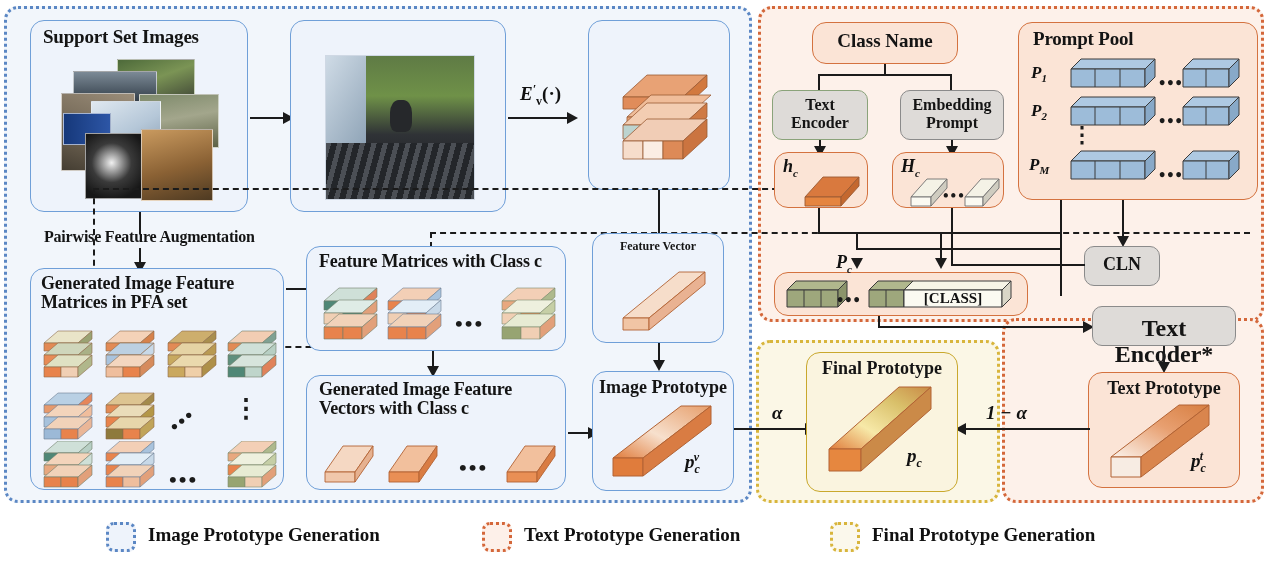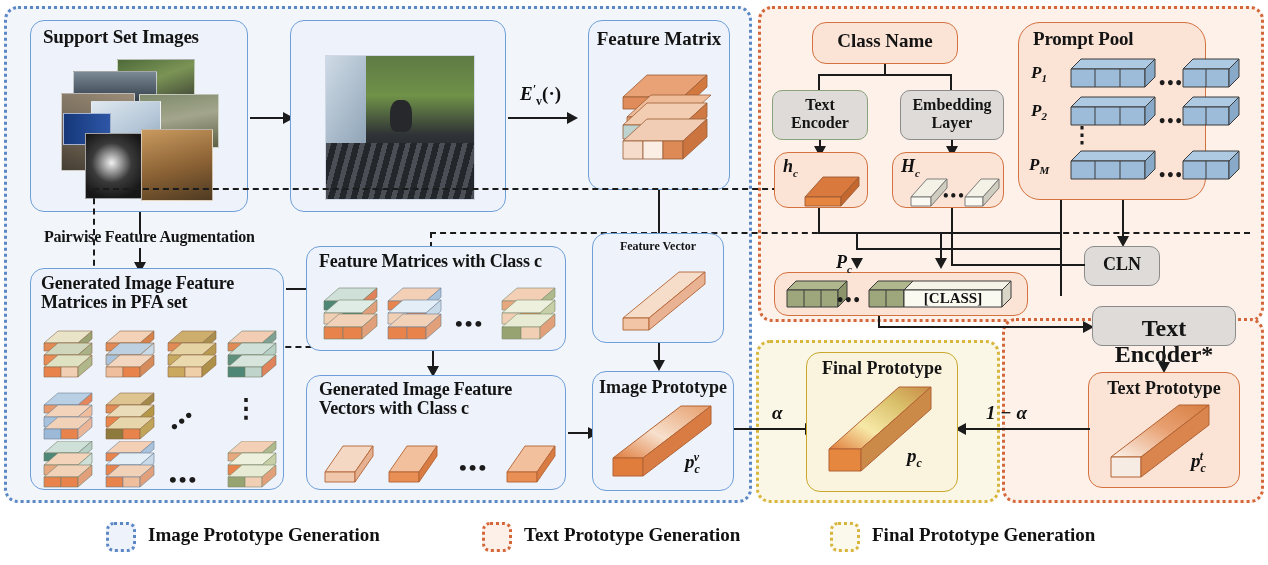--- a/index.html
+++ b/index.html
@@ -89,21 +89,20 @@
     </div>
   </div>
 
   <div class="lbl" style="left:520px;top:82px;font-size:19px;text-align:right;">
     <span style="font-style:italic;">E</span><span style="font-size:12px;vertical-align:super;">′</span><span style="font-size:12px;vertical-align:sub;font-style:normal;font-weight:bold;">v</span><span style="font-style:normal;">(·)</span>
   </div>
   <div class="ln hln" style="left:508px;top:117px;width:62px;"></div>
   <div class="arw r" style="left:567px;top:112px;"></div>
 
   <div class="card blue" style="left:588px;top:20px;width:142px;height:170px;">
-    <div class="ctitle" style="top:8px;font-size:19px;">Feature Matrix</div>
     <div class="cube" style="left:24px;top:42px;width:100px;height:104px;">
       
       <svg width="100" height="104" viewBox="0 0 100 104">
         <g stroke="#9a5a33" stroke-width="0.8">
 
           <polygon points="10,34 34,12 94,12 70,34" fill="#e8a275"></polygon>
           <polygon points="10,34 70,34 70,46 10,46" fill="#e08c5a"></polygon>
           <polygon points="70,34 94,12 94,24 70,46" fill="#d2793f"></polygon>
           <polygon points="14,54 38,32 98,32 74,54" fill="#f0bd9a"></polygon>
           <polygon points="14,54 74,54 74,64 14,64" fill="#e8a275"></polygon>
@@ -440,21 +439,21 @@
   <div class="card graygreen" style="left:772px;top:90px;width:96px;height:50px;">
     <div class="ctitle" style="top:5px;font-size:16px;">
       <span>Text</span><br>
       <span>Encoder</span>
     </div>
   </div>
 
   <div class="card gray" style="left:900px;top:90px;width:104px;height:50px;padding-left:14px;">
     <div class="ctitle" style="top:5px;font-size:16px;">
       <span>Embedding</span><br>
-      <span>Layer</span>
+      <span>Prompt</span>
     </div>
   </div>
   <div class="ln vln" style="left:819px;top:140px;height:10px;"></div>
   <div class="arw d" style="left:814px;top:146px;"></div>
   <div class="ln vln" style="left:951px;top:140px;height:10px;"></div>
   <div class="arw d" style="left:946px;top:146px;"></div>
 
   <div class="card orange" style="left:774px;top:152px;width:94px;height:56px;">
     <div class="lbl" style="left:8px;top:3px;font-size:18px;">
       <span>h</span><span style="font-size:11px;vertical-align:sub;">c</span>
@@ -478,21 +477,21 @@
           <polygon points="4,24 24,24 24,33 4,33" fill="#fbfaf2"></polygon>
           <polygon points="24,24 40,6 40,15 24,33" fill="#cfccc0"></polygon>
         <polygon points="58,24 74,6 92,6 76,24" fill="#f4f2e6"></polygon>
           <polygon points="58,24 76,24 76,33 58,33" fill="#fbfaf2"></polygon>
           <polygon points="76,24 92,6 92,15 76,33" fill="#cfccc0"></polygon>
       </g>
     </svg>
     <div class="dots" style="left:50px;top:34px;font-size:16px;">•••</div>
   </div>
 
-  <div class="card orange" style="left:1018px;top:22px;width:188px;height:178px;border-radius:22px;">
+  <div class="card orange" style="left:1018px;top:22px;width:240px;height:178px;">
     <div class="title" style="left:14px;top:6px;font-size:19px;">Prompt Pool</div>
 
     <div class="lbl" style="left:12px;top:40px;font-size:17px;"><span style="font-style:italic;">P</span><span style="font-size:11px;vertical-align:sub;font-style:italic;">1</span></div>
     <svg style="position:absolute;left:48px;top:34px;" width="176" height="34" viewBox="0 0 176 34">
       <g stroke="#3a3a3a" stroke-width="1">
         <polygon points="4,12 14,2 88,2 78,12" fill="#aec9e2"></polygon>
         <polygon points="4,12 78,12 78,30 4,30" fill="#9dbcd9"></polygon>
         <polygon points="78,12 88,2 88,20 78,30" fill="#88a9c8"></polygon>
         <line x1="28" y1="12" x2="28" y2="30"></line>
           <line x1="53" y1="12" x2="53" y2="30"></line>

